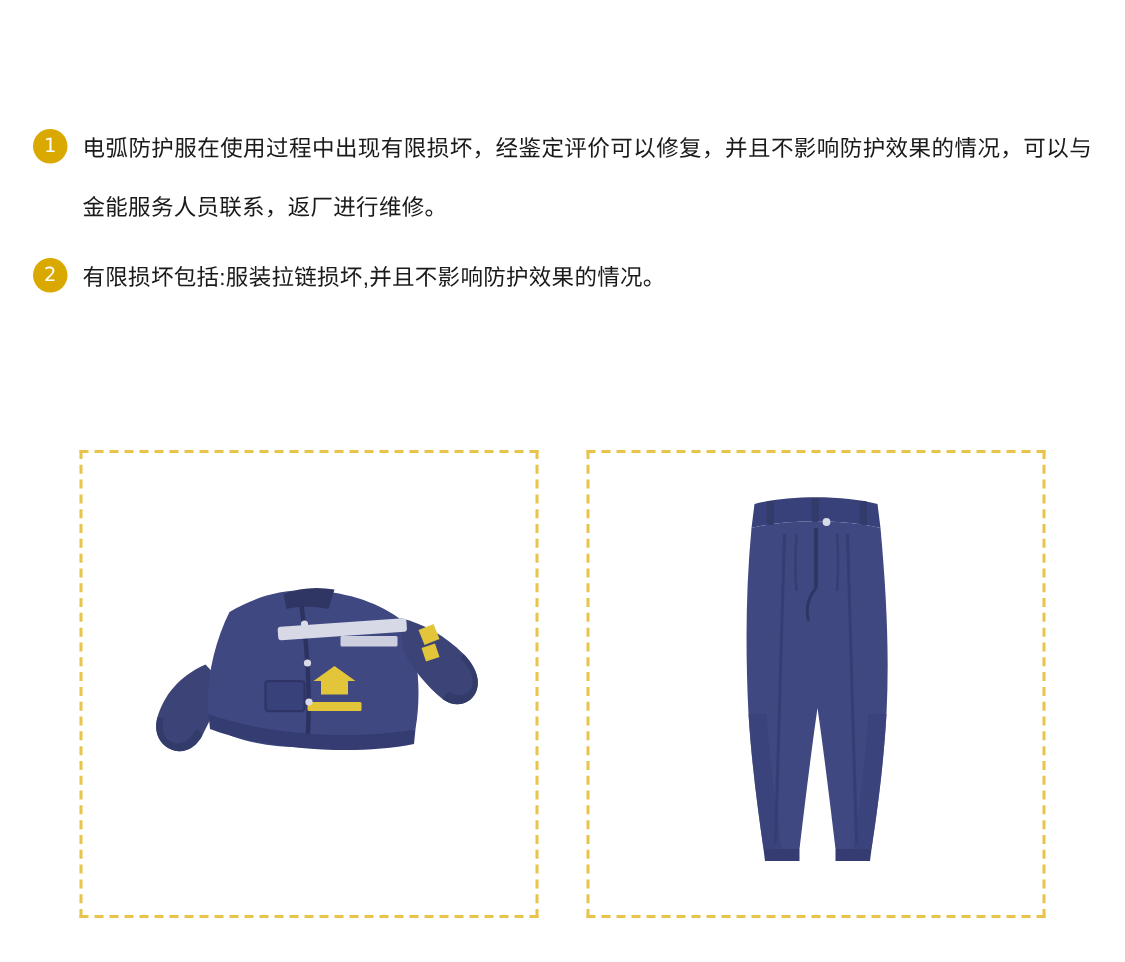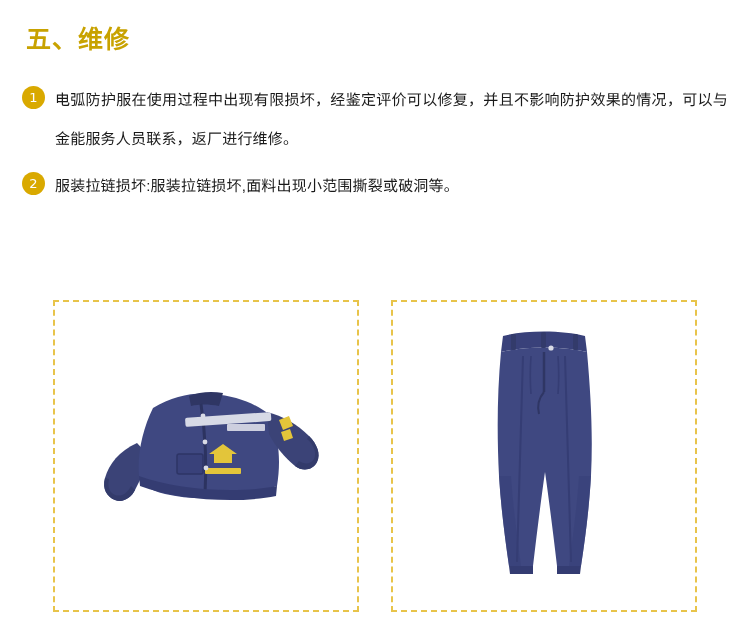--- a/index.html
+++ b/index.html
@@ -97,32 +97,31 @@
     display: flex;
     align-items: center;
     justify-content: center;
   }
 </style>
 </head>
 <body>
 
 <div class="page">
 
-  <div class="section-title">五、维修</div>
 
   <div class="list">
 
     <div class="list-item">
       <div class="bullet">1</div>
       <div class="item-text">电弧防护服在使用过程中出现有限损坏，经鉴定评价可以修复，并且不影响防护效果的情况，可以与金能服务人员联系，返厂进行维修。</div>
     </div>
 
     <div class="list-item">
       <div class="bullet">2</div>
-      <div class="item-text">服装拉链损坏:服装拉链损坏,面料出现小范围撕裂或破洞等。</div>
+      <div class="item-text">有限损坏包括:服装拉链损坏,并且不影响防护效果的情况。</div>
     </div>
 
   </div>
 
   <div class="figure-row">
 
     <div class="figure-box">
       <div class="figure-inner">
         <svg width="250" height="220" viewBox="0 0 250 220" aria-hidden="true">
 

